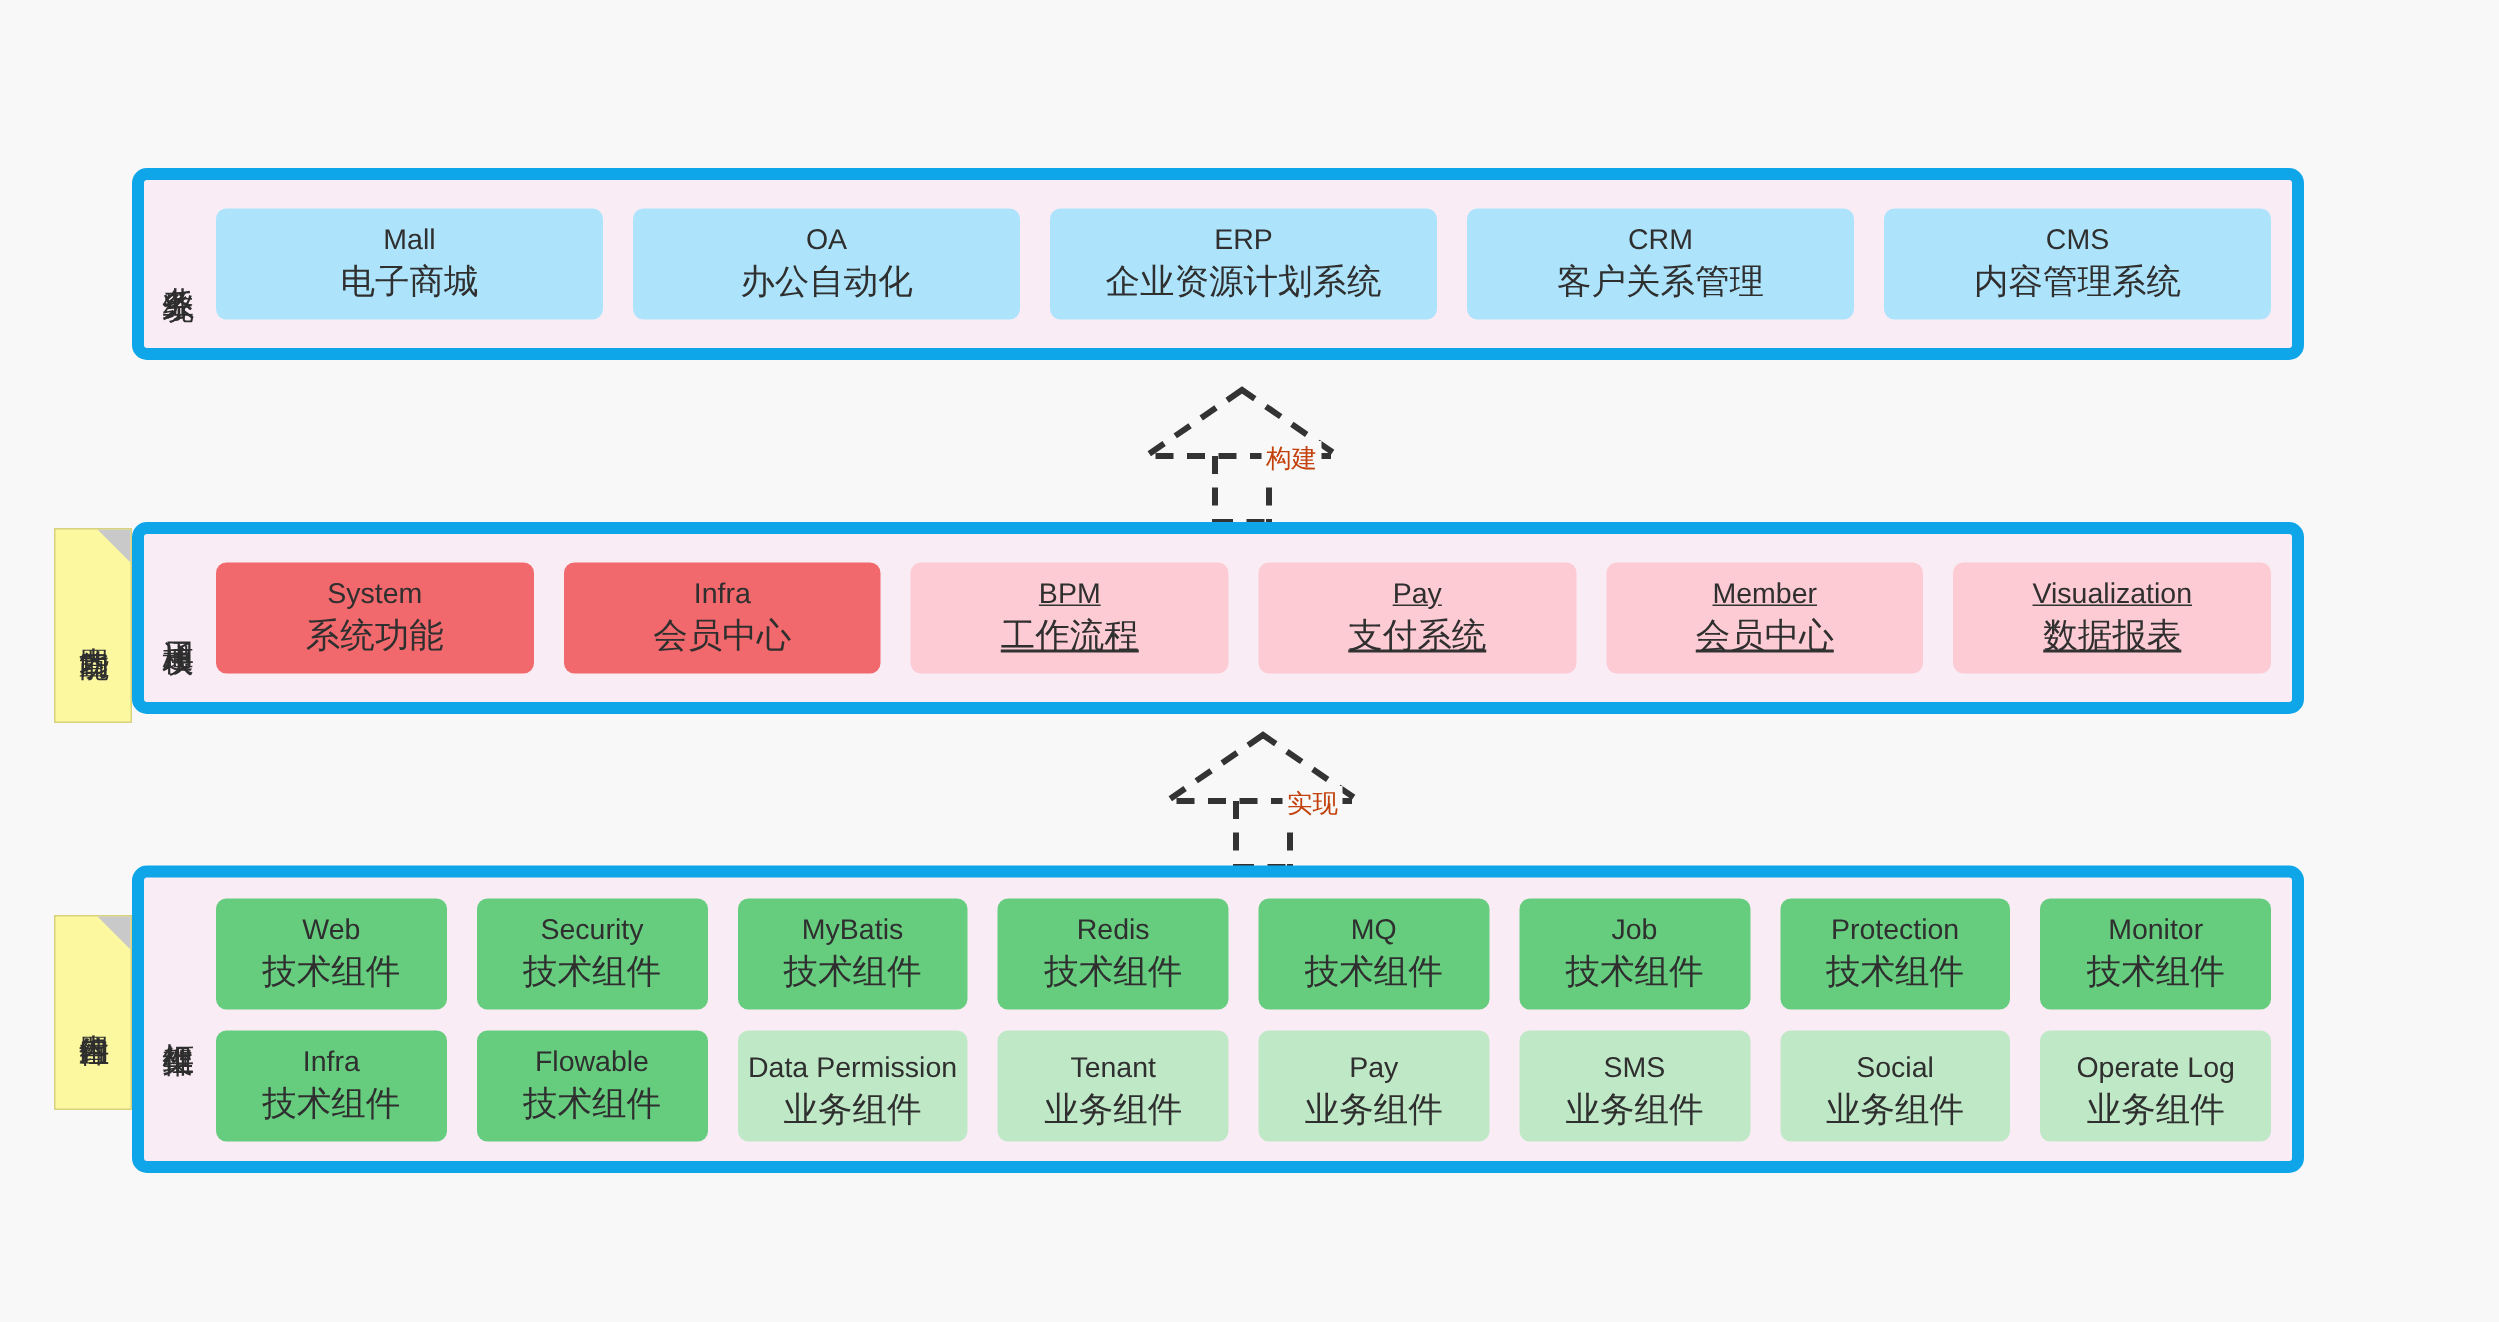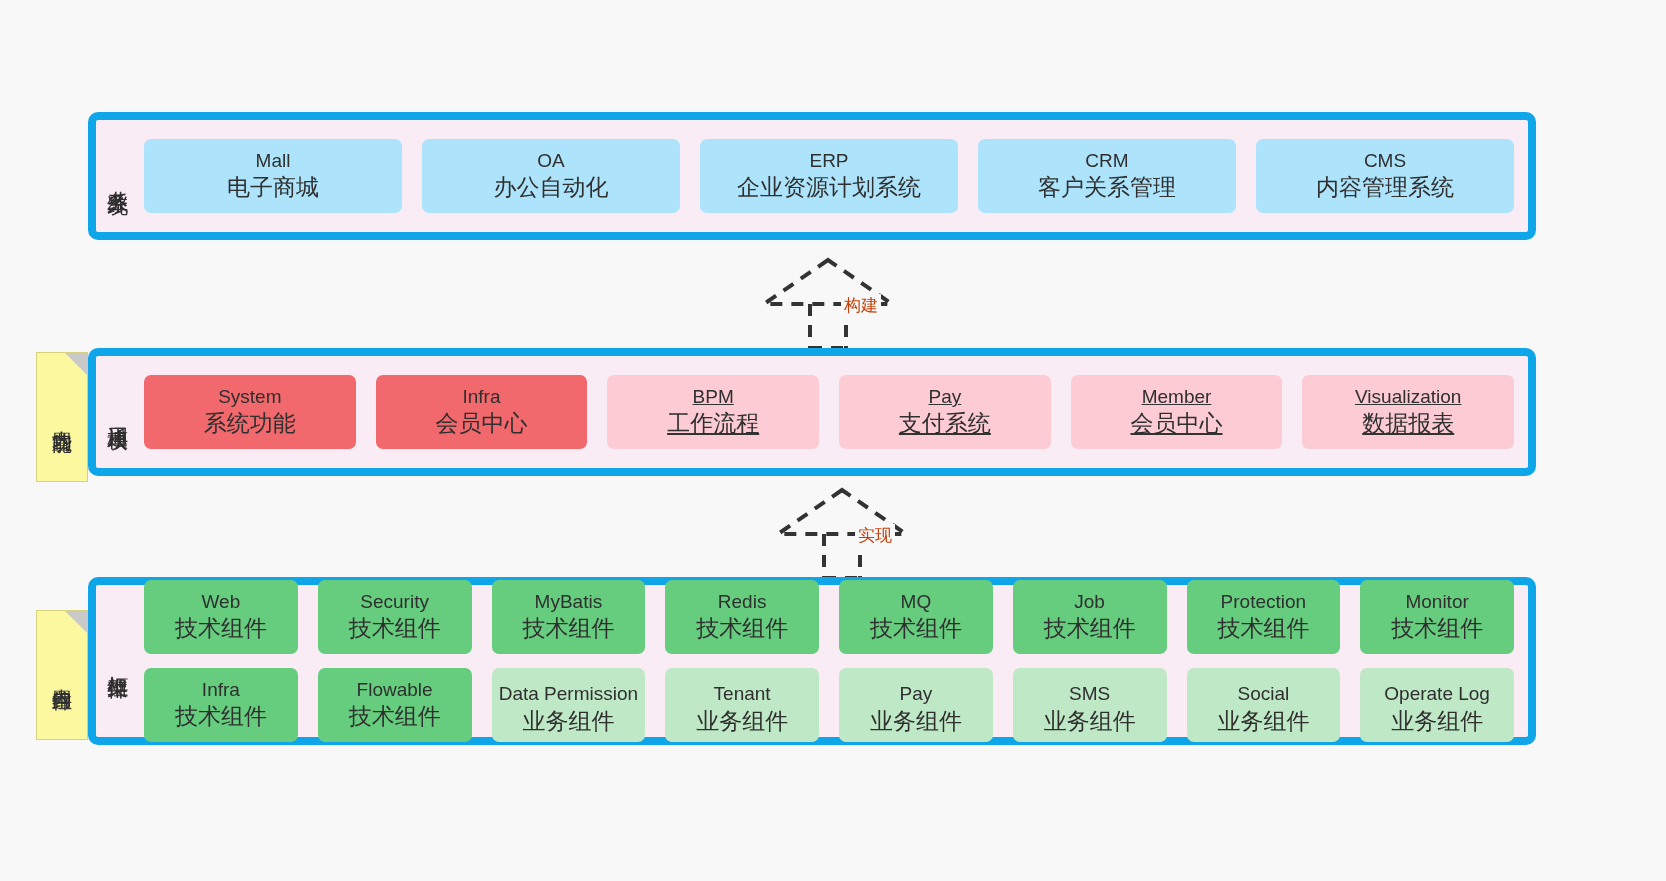--- a/index.html
+++ b/index.html
@@ -88,21 +88,21 @@
 
   .c-blue   { background: #ade4fc; }
   .c-red    { background: #f1696c; text-align: right; }
   .c-pink   { background: #fccbd3; text-decoration: underline; }
   .c-green  { background: #66cd7f; }
   .c-lgreen { background: #bfe8c6; justify-content: flex-end; }
 
   
   #layer-business { left: 88px;  top: 112px; width: 1448px; height: 128px; }
   #layer-modules  { left: 88px;  top: 348px; width: 1448px; height: 128px; }
-  #layer-frame    { left: 88px;  top: 577px; width: 1448px; height: 168px; }
+  #layer-frame    { left: 88px;  top: 577px; width: 1448px; height: 205px; }
 
   #layer-business .row .card,
   #layer-modules  .row .card { height: 74px; }
 
   #layer-frame .row .card { height: 74px; }
 
   
   .note {
     position: absolute;
     box-sizing: border-box;

